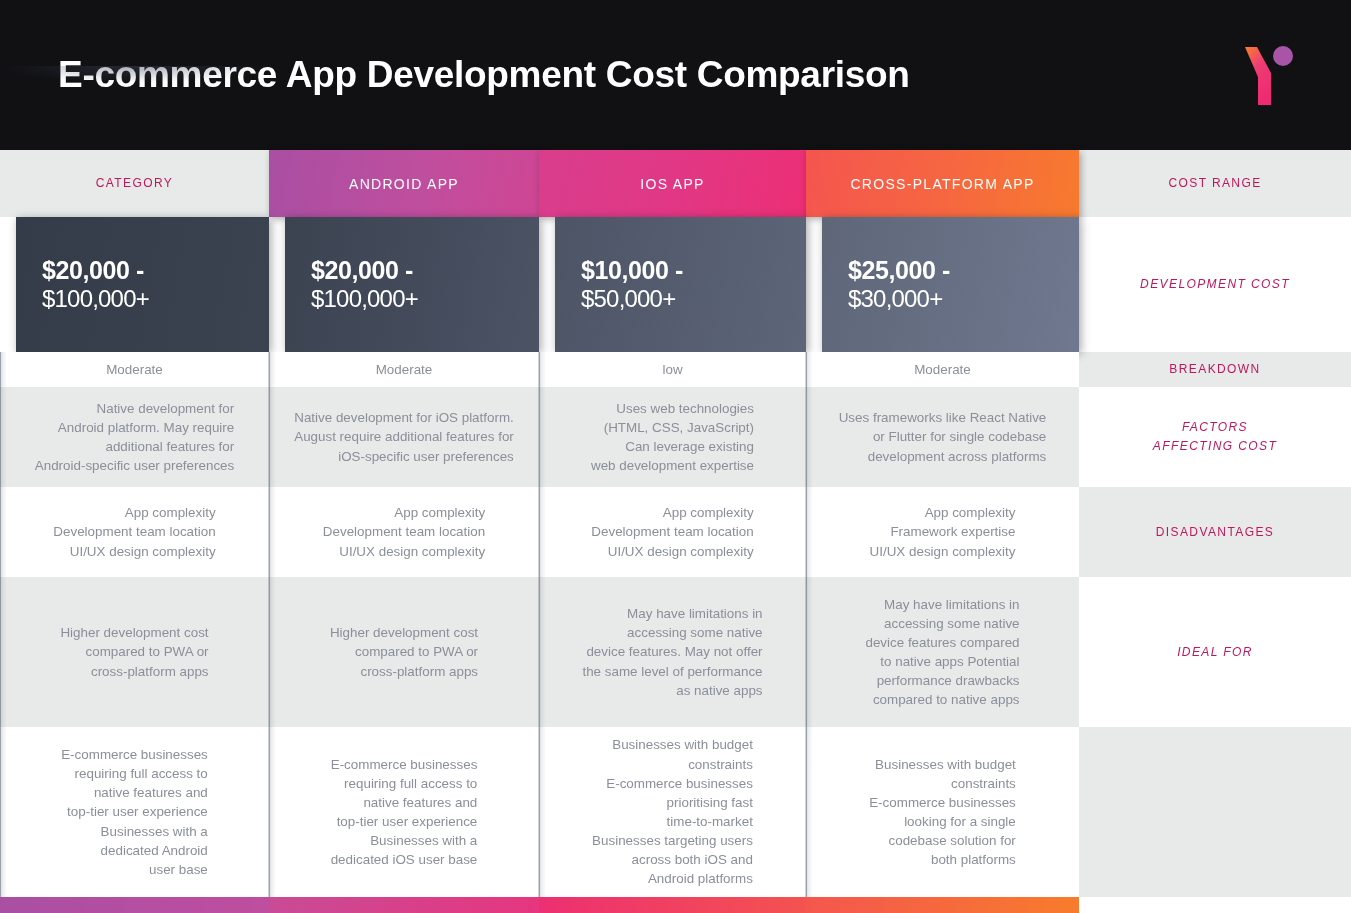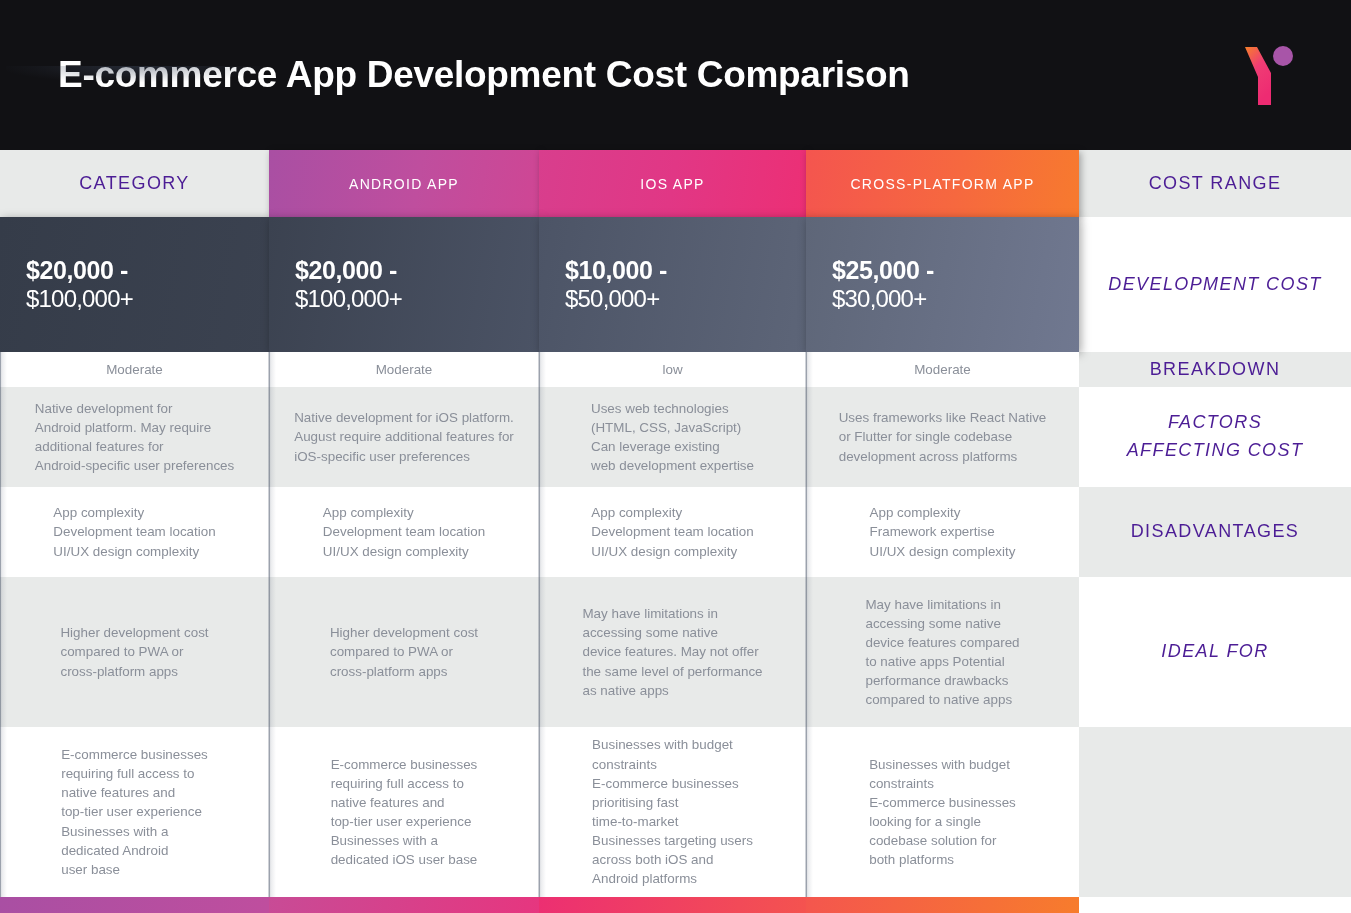--- a/index.html
+++ b/index.html
@@ -53,22 +53,22 @@
     grid-template-columns: 269px 270px 267px 273px 272px;
     grid-template-rows: 67px 135px 35px 100px 90px 150px 170px 16px;
   }
 
   
   .cat-cell {
     display: flex;
     align-items: center;
     justify-content: center;
     text-align: center;
-    color: #4c1d95;
-    font-size: 18px;
+    color: #be185d;
+    font-size: 12px;
     letter-spacing: 1.4px;
     padding: 10px 10px;
     line-height: 1.55;
   }
   .cat-cell.shade  { background: #e8eae9; }
   .cat-cell.plain  { background: #ffffff; font-style: italic; }
 
   
   .head-cell {
     display: flex;
@@ -91,20 +91,21 @@
   
   .cost-cell {
     display: flex;
     flex-direction: column;
     justify-content: center;
     align-items: flex-start;
     color: #ffffff;
     padding: 0 0 0 26px;
     box-shadow: 2px 2px 9px rgba(0,0,0,0.35);
     position: relative;
+    margin-left: 16px;
   }
   .cost-cell.c1 { background: linear-gradient(100deg,#353c49 0%, #3b4250 100%); }
   .cost-cell.c2 { background: linear-gradient(100deg,#3b4250 0%, #4b5365 100%); }
   .cost-cell.c3 { background: linear-gradient(100deg,#4c5466 0%, #5d6578 100%); }
   .cost-cell.c4 { background: linear-gradient(100deg,#5e6678 0%, #707890 100%); }
   .cost-top {
     font-size: 25px;
     font-weight: bold;
     line-height: 1.15;
     letter-spacing: -0.4px;
@@ -114,21 +115,21 @@
     font-weight: normal;
     line-height: 1.18;
     letter-spacing: -0.8px;
   }
 
   
   .data-cell {
     display: flex;
     align-items: center;
     justify-content: center;
-    text-align: left;
+    text-align: right;
     color: #8a8f99;
     font-size: 13.4px;
     line-height: 1.43;
     padding: 6px 6px;
     position: relative;
   }
   .data-cell.shade { background: #e8eae9; }
   .data-cell.plain { background: #ffffff; }
   .data-cell .txt { display: block; white-space: pre-line; }
 

